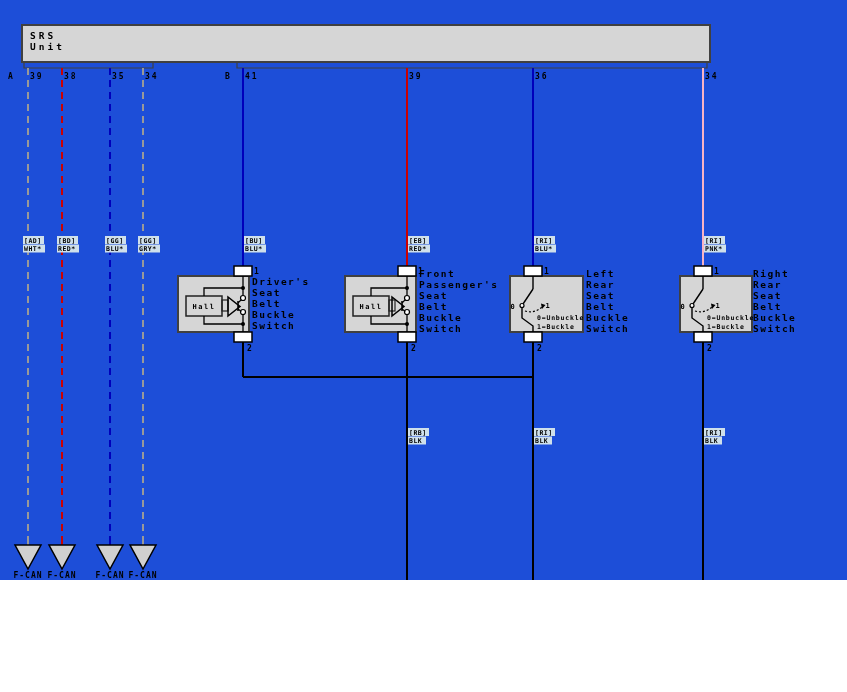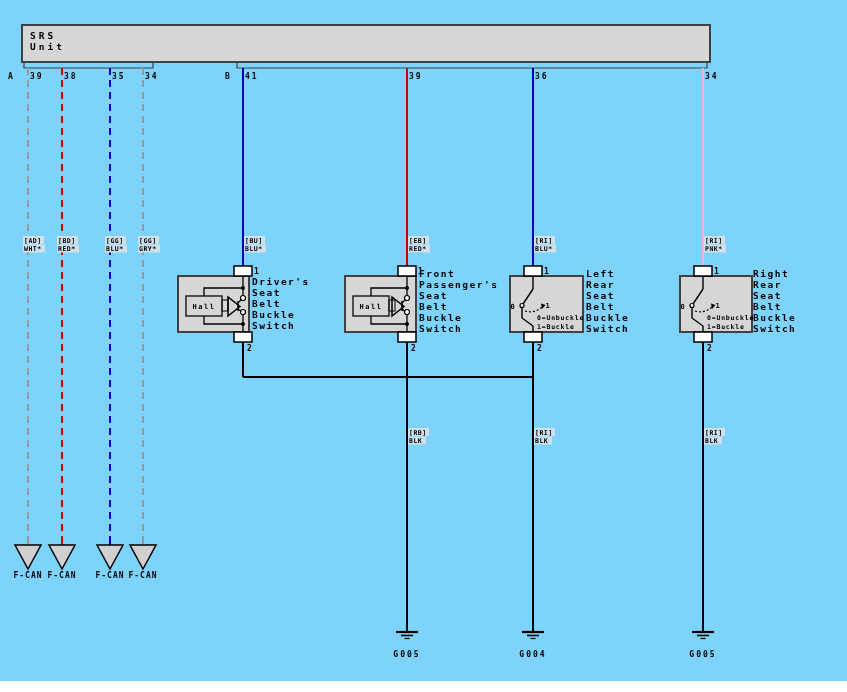--- a/index.html
+++ b/index.html
@@ -1,16 +1,16 @@
 <!DOCTYPE html>
 <html><head>
 <meta charset="utf-8">
 <style>
   html,body{margin:0;padding:0;background:#ffffff;}
-  .stage{position:relative;width:847px;height:681px;background:#7dd3fc;overflow:hidden;}
+  .stage{position:relative;width:847px;height:580px;background:#1d4ed8;overflow:hidden;}
   svg text{font-family:"DejaVu Sans Mono","Liberation Mono",monospace;font-weight:bold;fill:#000;}
   .t-unit{font-size:9.5px;letter-spacing:3px;}
   .t-pin{font-size:8px;letter-spacing:2px;}
   .t-pin1{font-size:8px;letter-spacing:0px;}
   .t-name{font-size:9.5px;letter-spacing:1.5px;}
   .t-wl{font-size:6.5px;letter-spacing:0.5px;}
   .t-leg{font-size:6.5px;letter-spacing:0.8px;}
   .t-sm{font-size:7px;letter-spacing:1px;}
   .t-gnd{font-size:8px;letter-spacing:2px;text-anchor:middle;}
   .t-fcan{font-size:8px;letter-spacing:1px;text-anchor:middle;}

